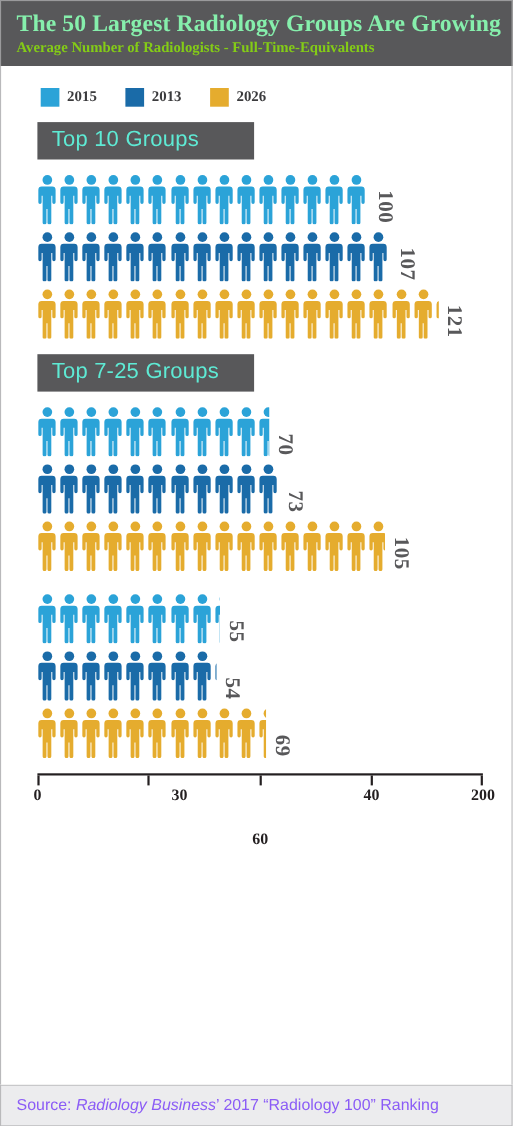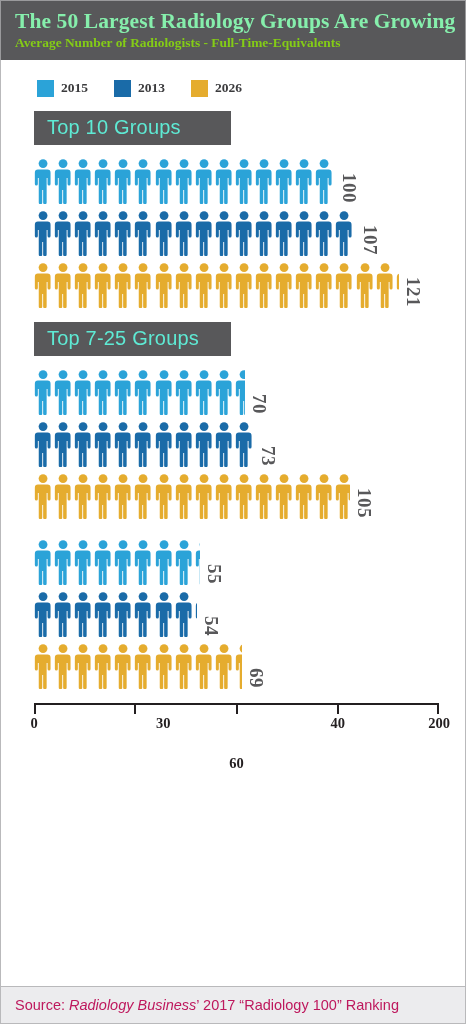--- a/index.html
+++ b/index.html
@@ -147,21 +147,21 @@
     white-space:nowrap;
   }
   
   .footer{
     flex:0 0 auto;
     background:#ececee;
     border:1px solid #b9b9bb;
     box-sizing:border-box;
     padding:10px 0 10px 14px;
     font-size:14.5px;
-    color:#be185d;
+    color:#8b5cf6;
   }
   .footer em{font-style:italic;}
 </style>
 </head>
 <body>
 
 <div class="infographic">
 
   <div class="header">
     <div class="header-title">The 50 Largest Radiology Groups Are Growing</div>

